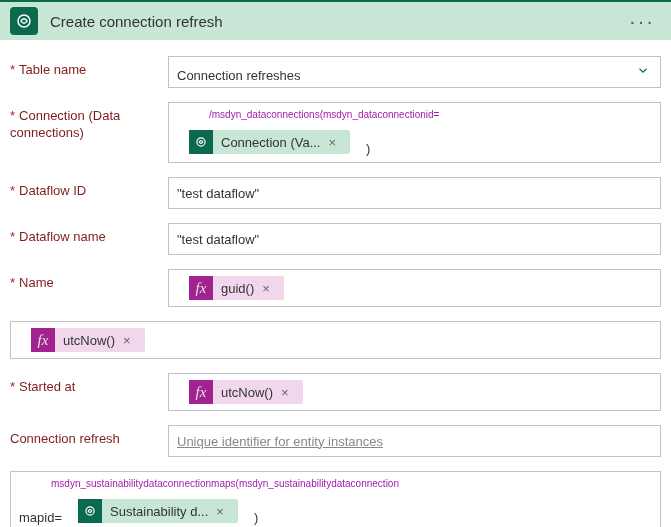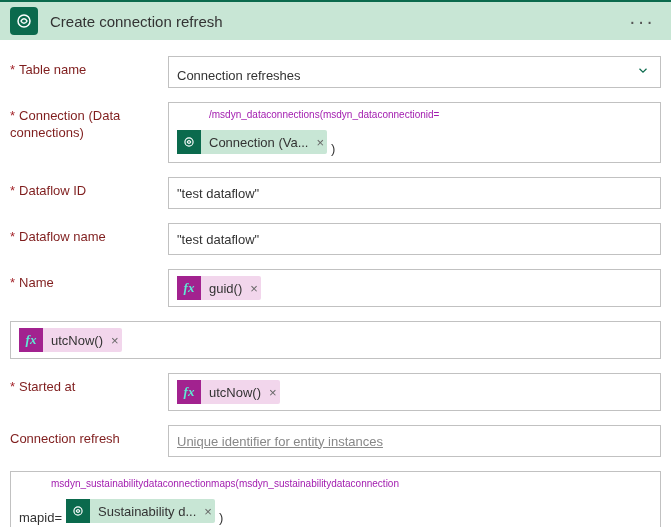--- a/index.html
+++ b/index.html
@@ -102,53 +102,52 @@
     transform: translateY(-50%);
     color: #0b6a4d;
   }
   .chevron svg { width: 14px; height: 14px; stroke: #0b6a4d; }
   .token {
     display: inline-flex;
     align-items: center;
     border-radius: 2px;
     font-size: 13px;
     height: 24px;
-    padding-right: 1px;
+    padding-right: 12px;
     gap: 6px;
-    margin: 2px 0;
+    margin: 2px 12px;
   }
   .token-green {
     background: #c8e6d5;
     color: #333;
   }
   .token-green .tok-icon {
     background: #0b6a4d;
     width: 24px;
     height: 24px;
     display: flex;
     align-items: center;
     justify-content: center;
   }
   .token-green .tok-icon svg { width: 14px; height: 14px; }
   .token-pink {
     background: #f2d6ec;
     color: #333;
   }
   .token-pink .tok-icon {
     background: #a2228f;
-    color: #5eead4;
+    color: #e5e5e5;
     width: 24px;
     height: 24px;
     display: flex;
     align-items: center;
     justify-content: center;
     font-style: italic;
     font-family: Georgia, serif;
-    font-size: 13px;
-    font-weight: bold;
+    font-size: 15px;
   }
   .tok-label { padding-left: 2px; }
   .tok-close {
     color: #666;
     cursor: pointer;
     font-size: 13px;
     line-height: 1;
     padding: 0 2px;
   }
   .after-paren { font-size: 13px; color: #333; }

